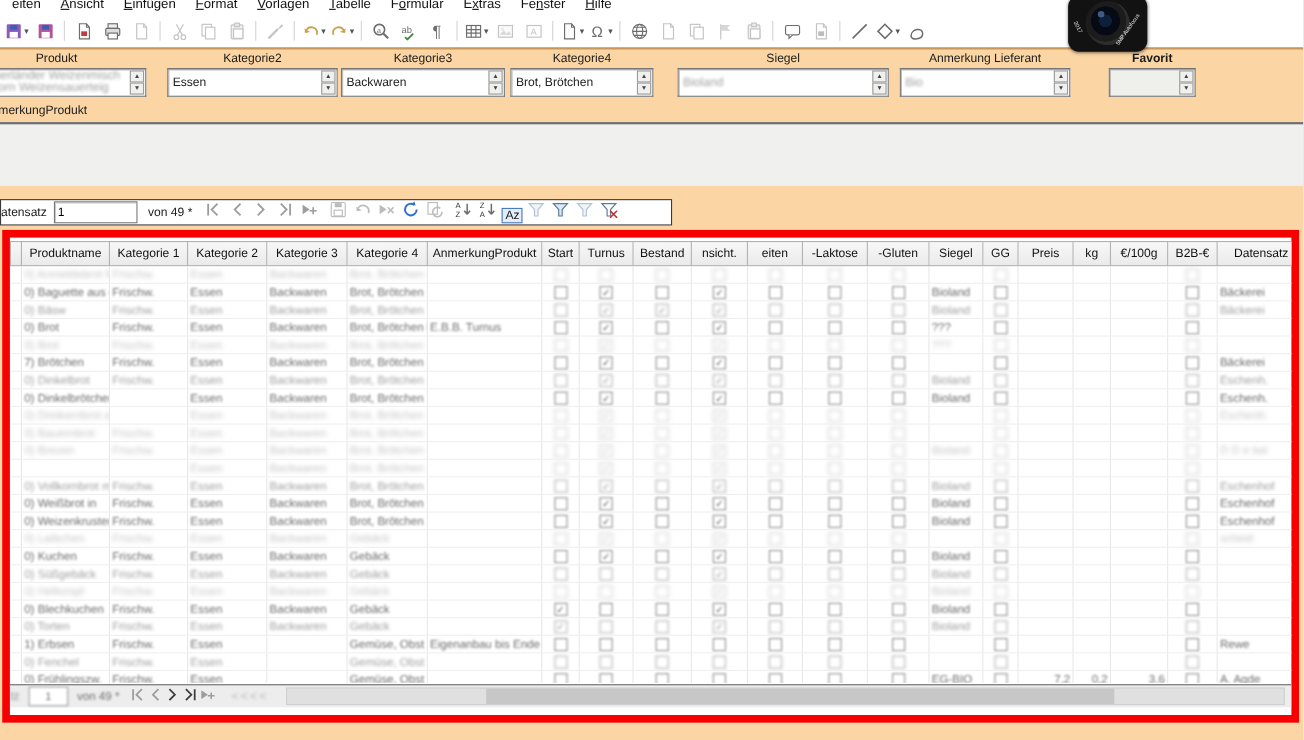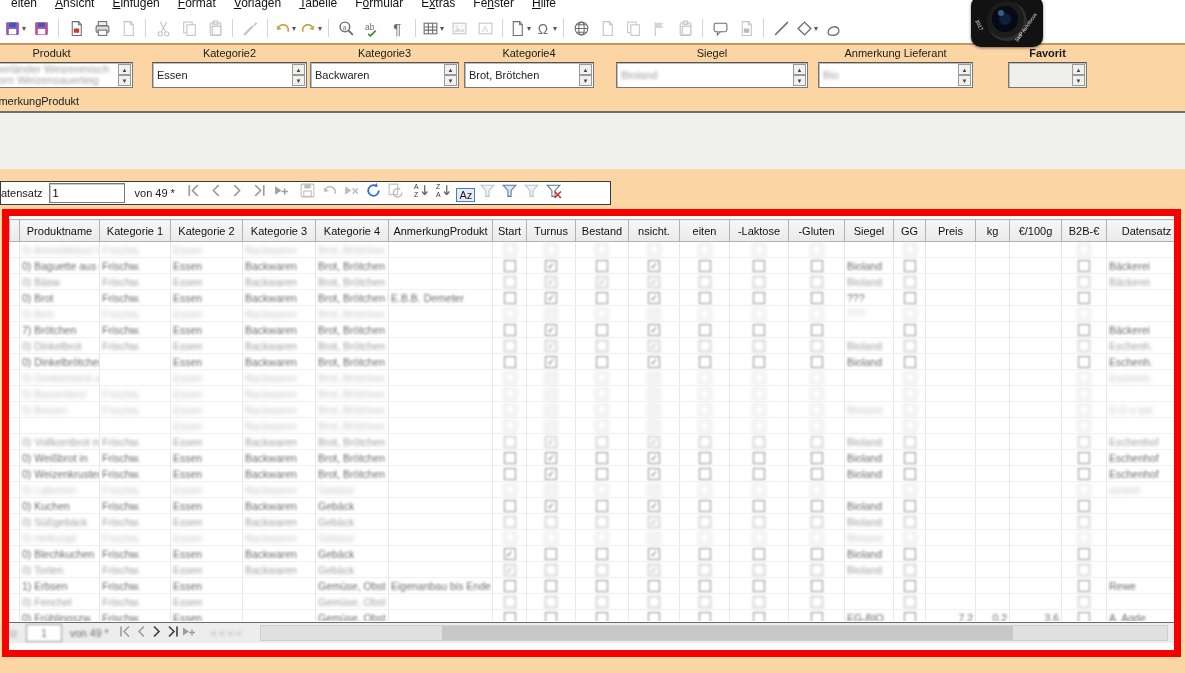--- a/index.html
+++ b/index.html
@@ -778,21 +778,21 @@
                 <td>
                   <span class="cw b1">Essen</span>
                 </td>
                 <td>
                   <span class="cw b1">Backwaren</span>
                 </td>
                 <td>
                   <span class="cw b1">Brot, Brötchen E.B</span>
                 </td>
                 <td>
-                  <span class="cw b1">E.B.B. Demeter</span>
+                  <span class="cw b1">E.B.B. Turnus</span>
                 </td>
                 <td>
                   <span class="cw b1">
                     <span class="cb"></span>
                   </span>
                 </td>
                 <td>
                   <span class="cw b1">
                     <span class="cb ck"></span>
                   </span>

